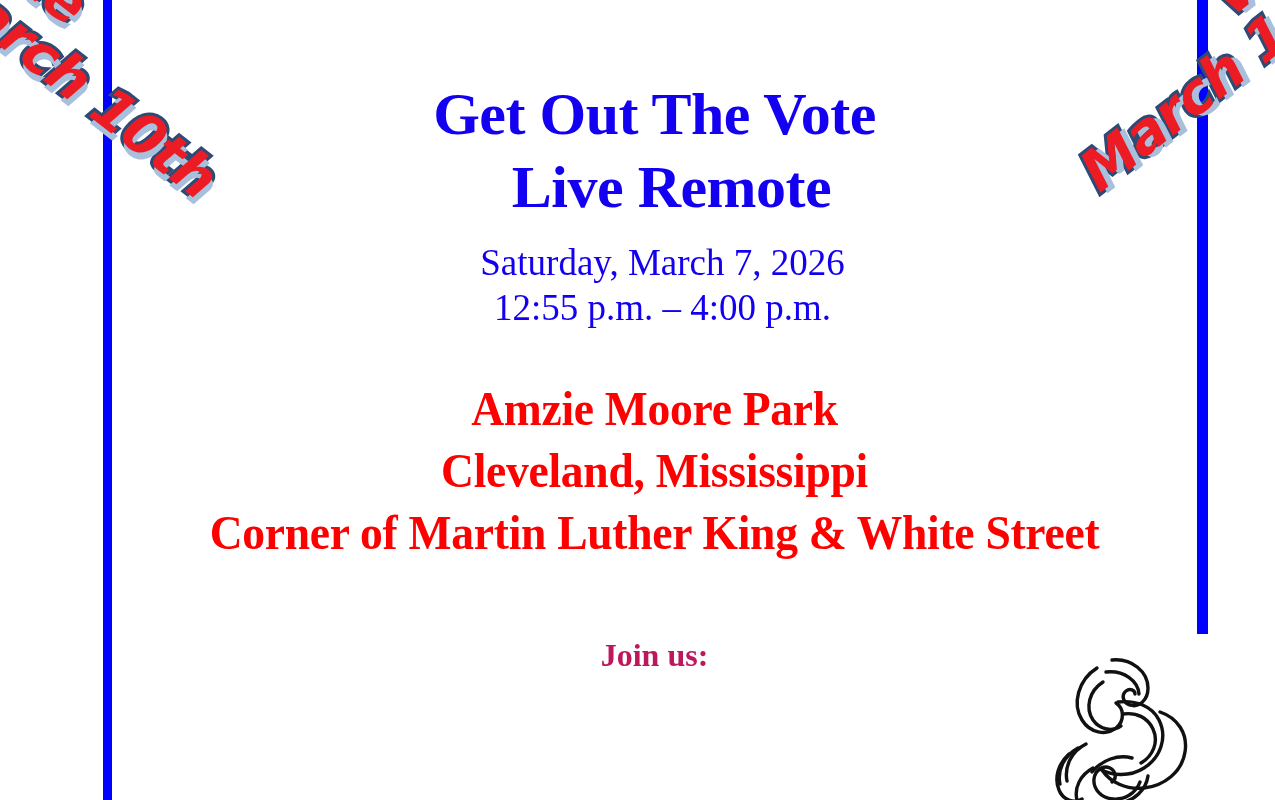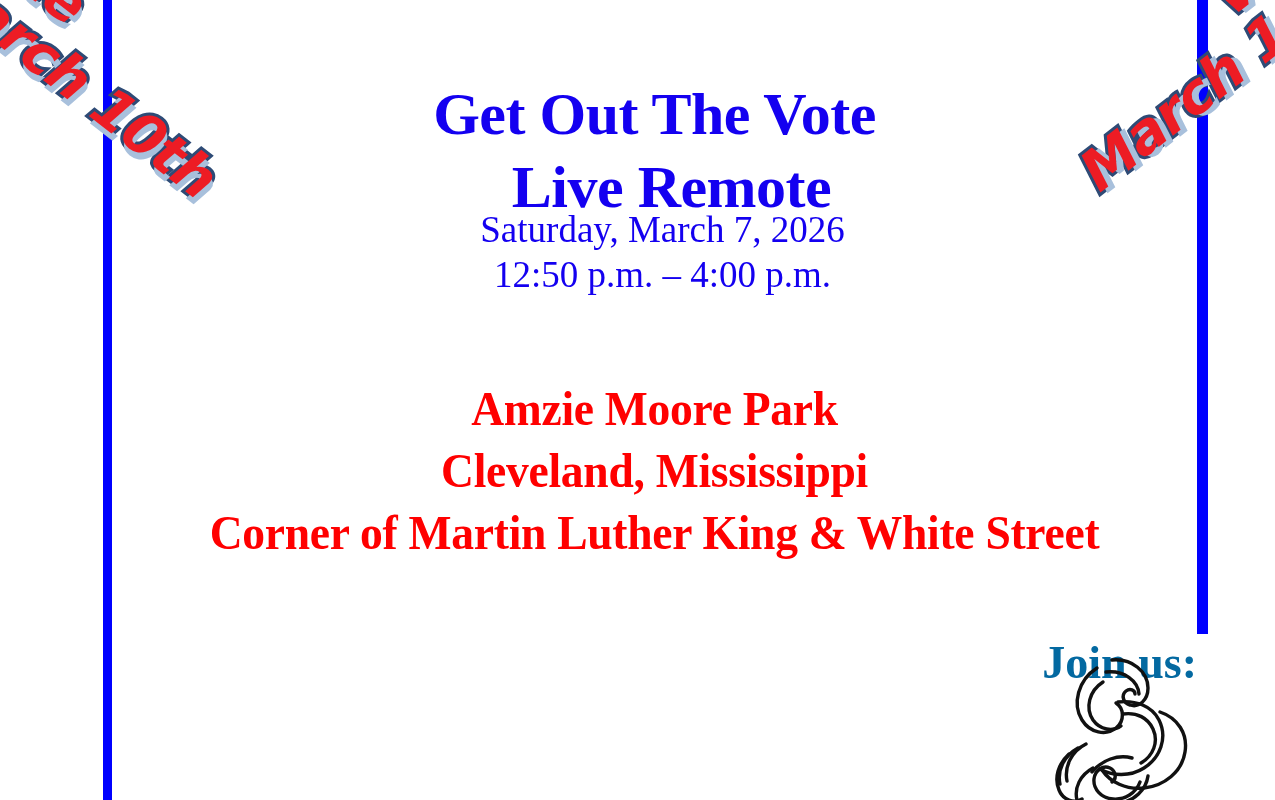--- a/index.html
+++ b/index.html
@@ -112,24 +112,24 @@
     letter-spacing: -0.3px;
     transform: scaleX(0.93);
   }
   .venue span { display: block; }
   .venue .v3 { font-size: 49px; }
 
   .joinus {
     position: absolute;
     left: 0;
     right: 0;
-    text-align: right;
-    color: #0369a1;
+    text-align: center;
+    color: #be185d;
     font-weight: bold;
-    font-size: 46px;
+    font-size: 32px;
     line-height: 1.1;
   }
   .joinus span { display: block; }
 
   
   .swirl {
     position: absolute;
     left: 1040px;
     top: 648px;
     width: 175px;
@@ -151,23 +151,23 @@
   <div class="corner-art right" style="white-space: pre;">Vote
 March 10th</div>
 
   <div class="content">
 
     <div class="headline" style="top: 78px;">
       <span class="line1">Get Out The Vote</span>
       <span class="line2">Live Remote</span>
     </div>
 
-    <div class="datetime" style="top: 207px; padding-left: 16px;">
+    <div class="datetime" style="top: 240px; padding-left: 16px;">
       <span>Saturday, March 7, 2026</span>
-      <span>12:50 p.m. – 4:00 p.m.</span>
+      <span>12:55 p.m. – 4:00 p.m.</span>
     </div>
 
     <div class="venue" style="top: 378px;">
       <span class="v1">Amzie Moore Park</span>
       <span class="v2">Cleveland, Mississippi</span>
       <span class="v3">Corner of Martin Luther King &amp; White Street</span>
     </div>
 
     <div class="joinus" style="top: 638px;">
       <span>Join us:</span>

